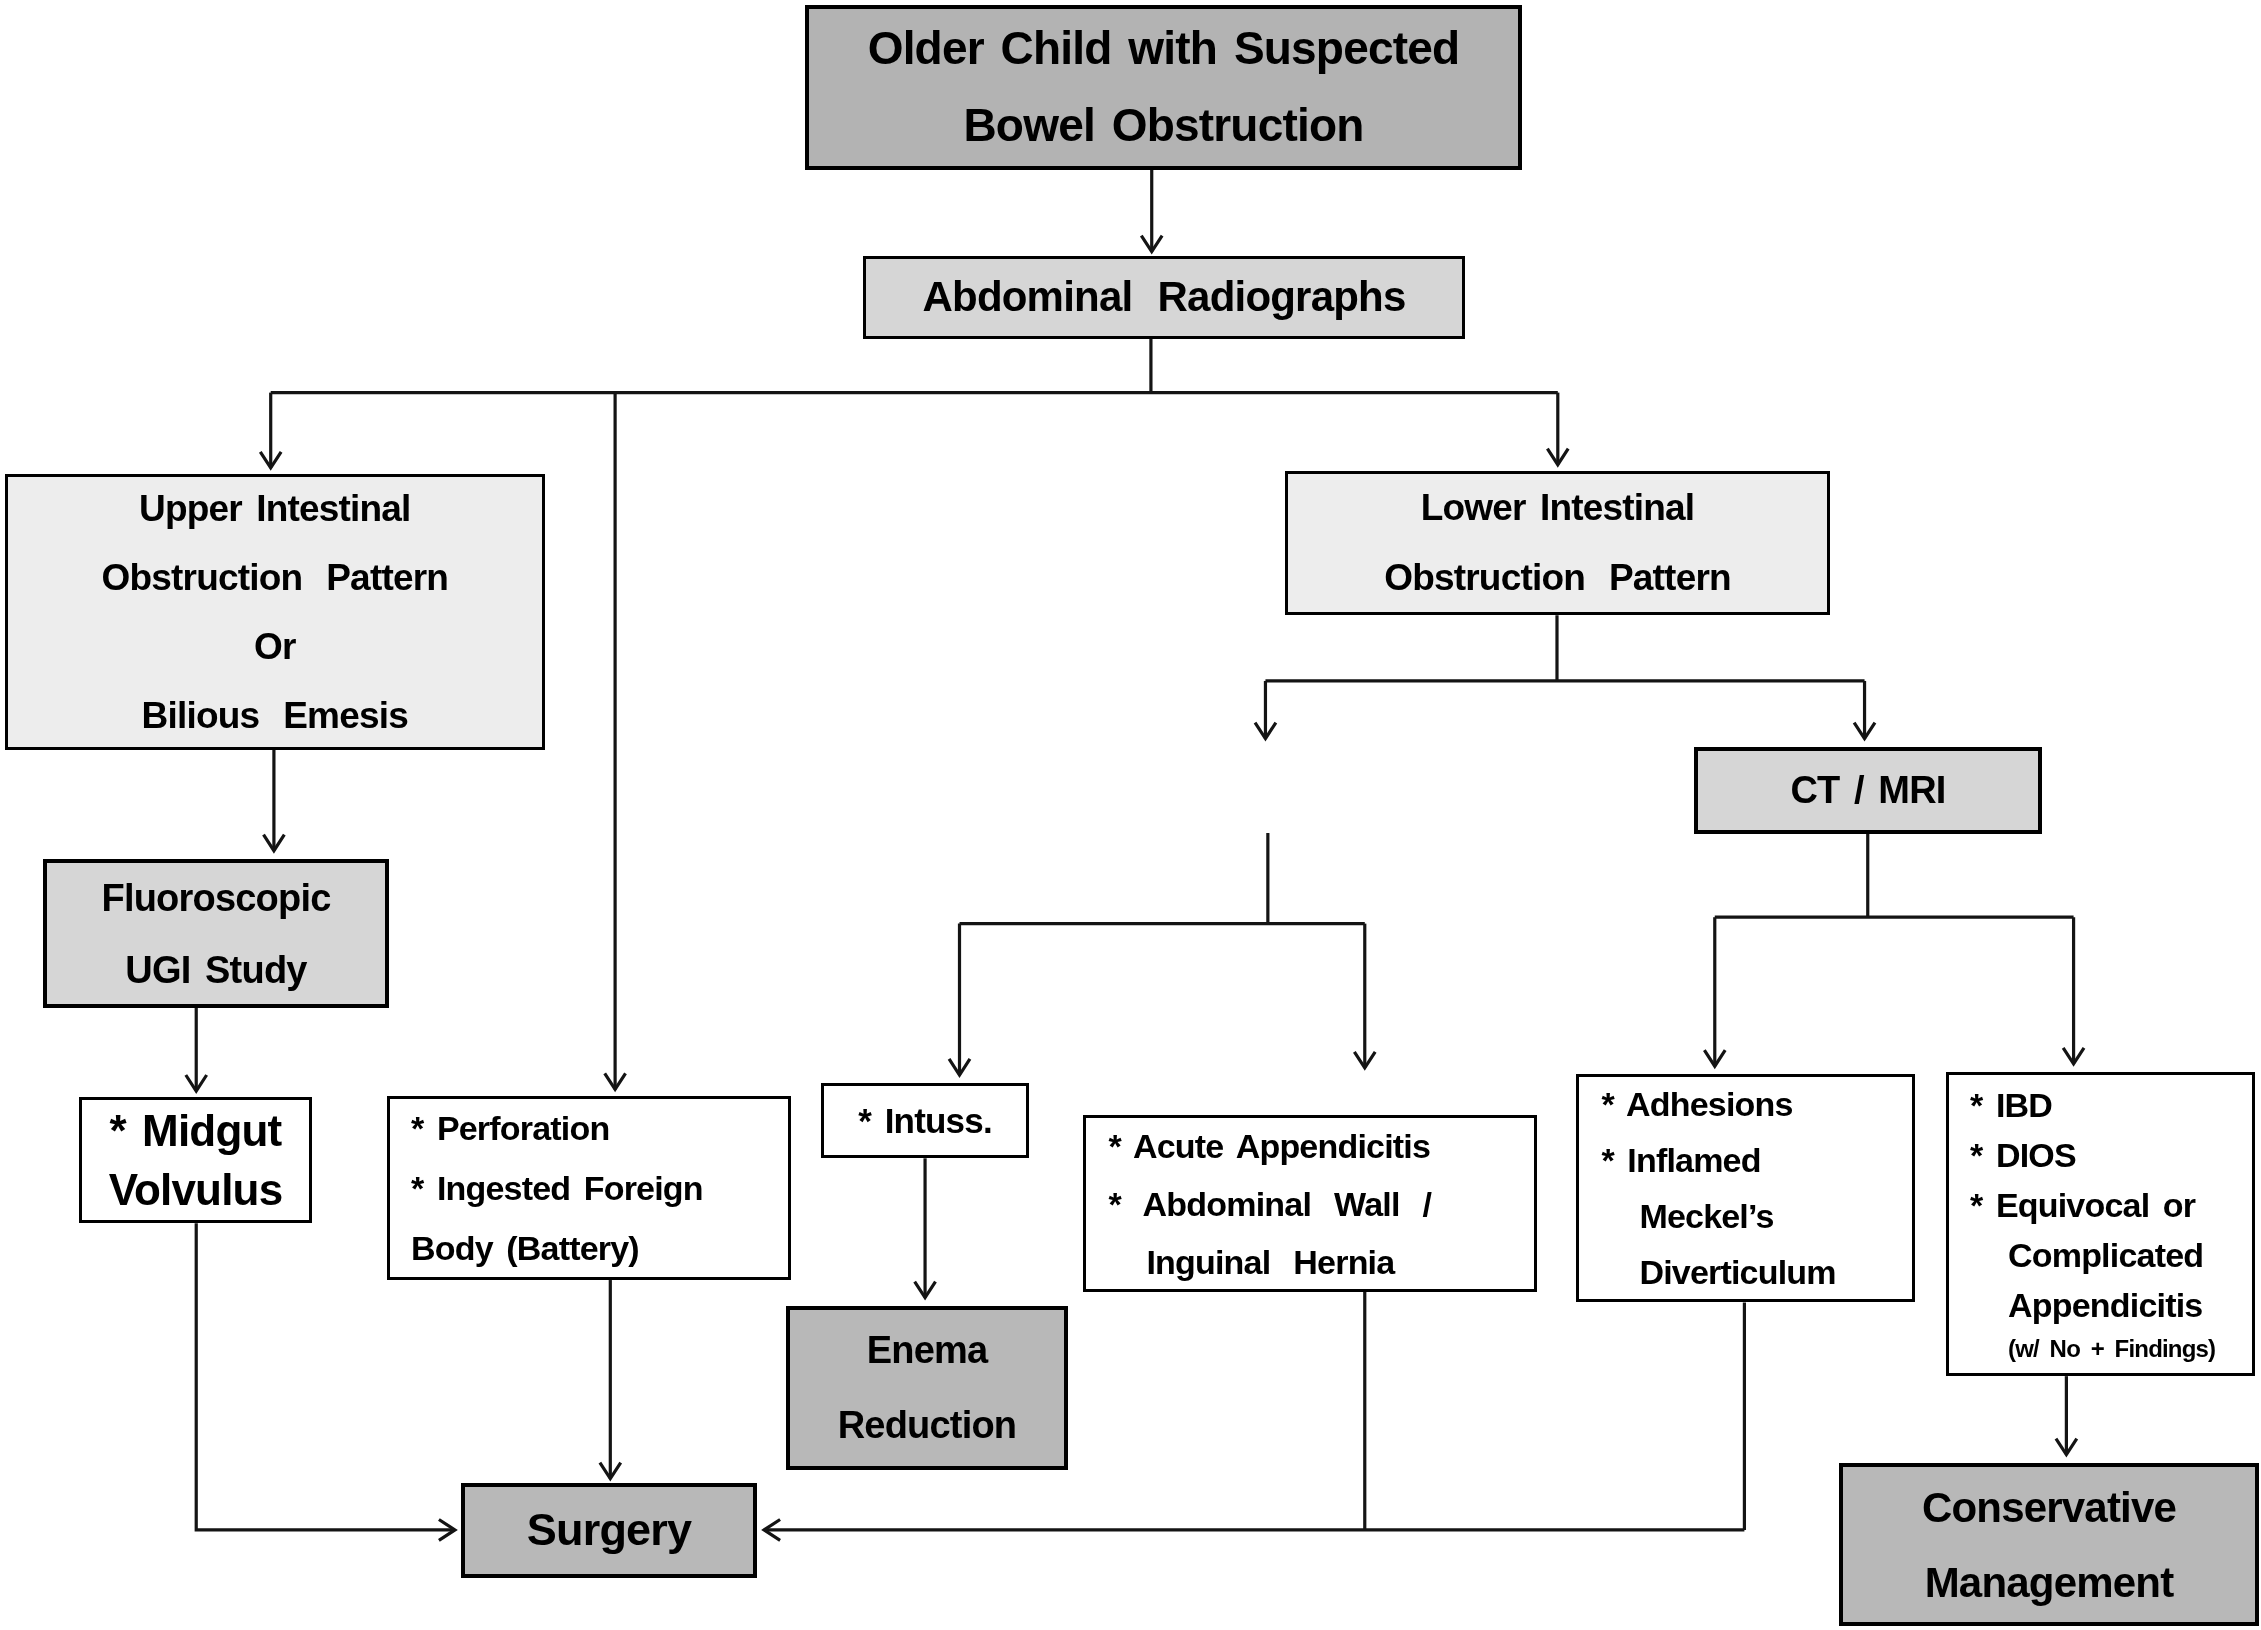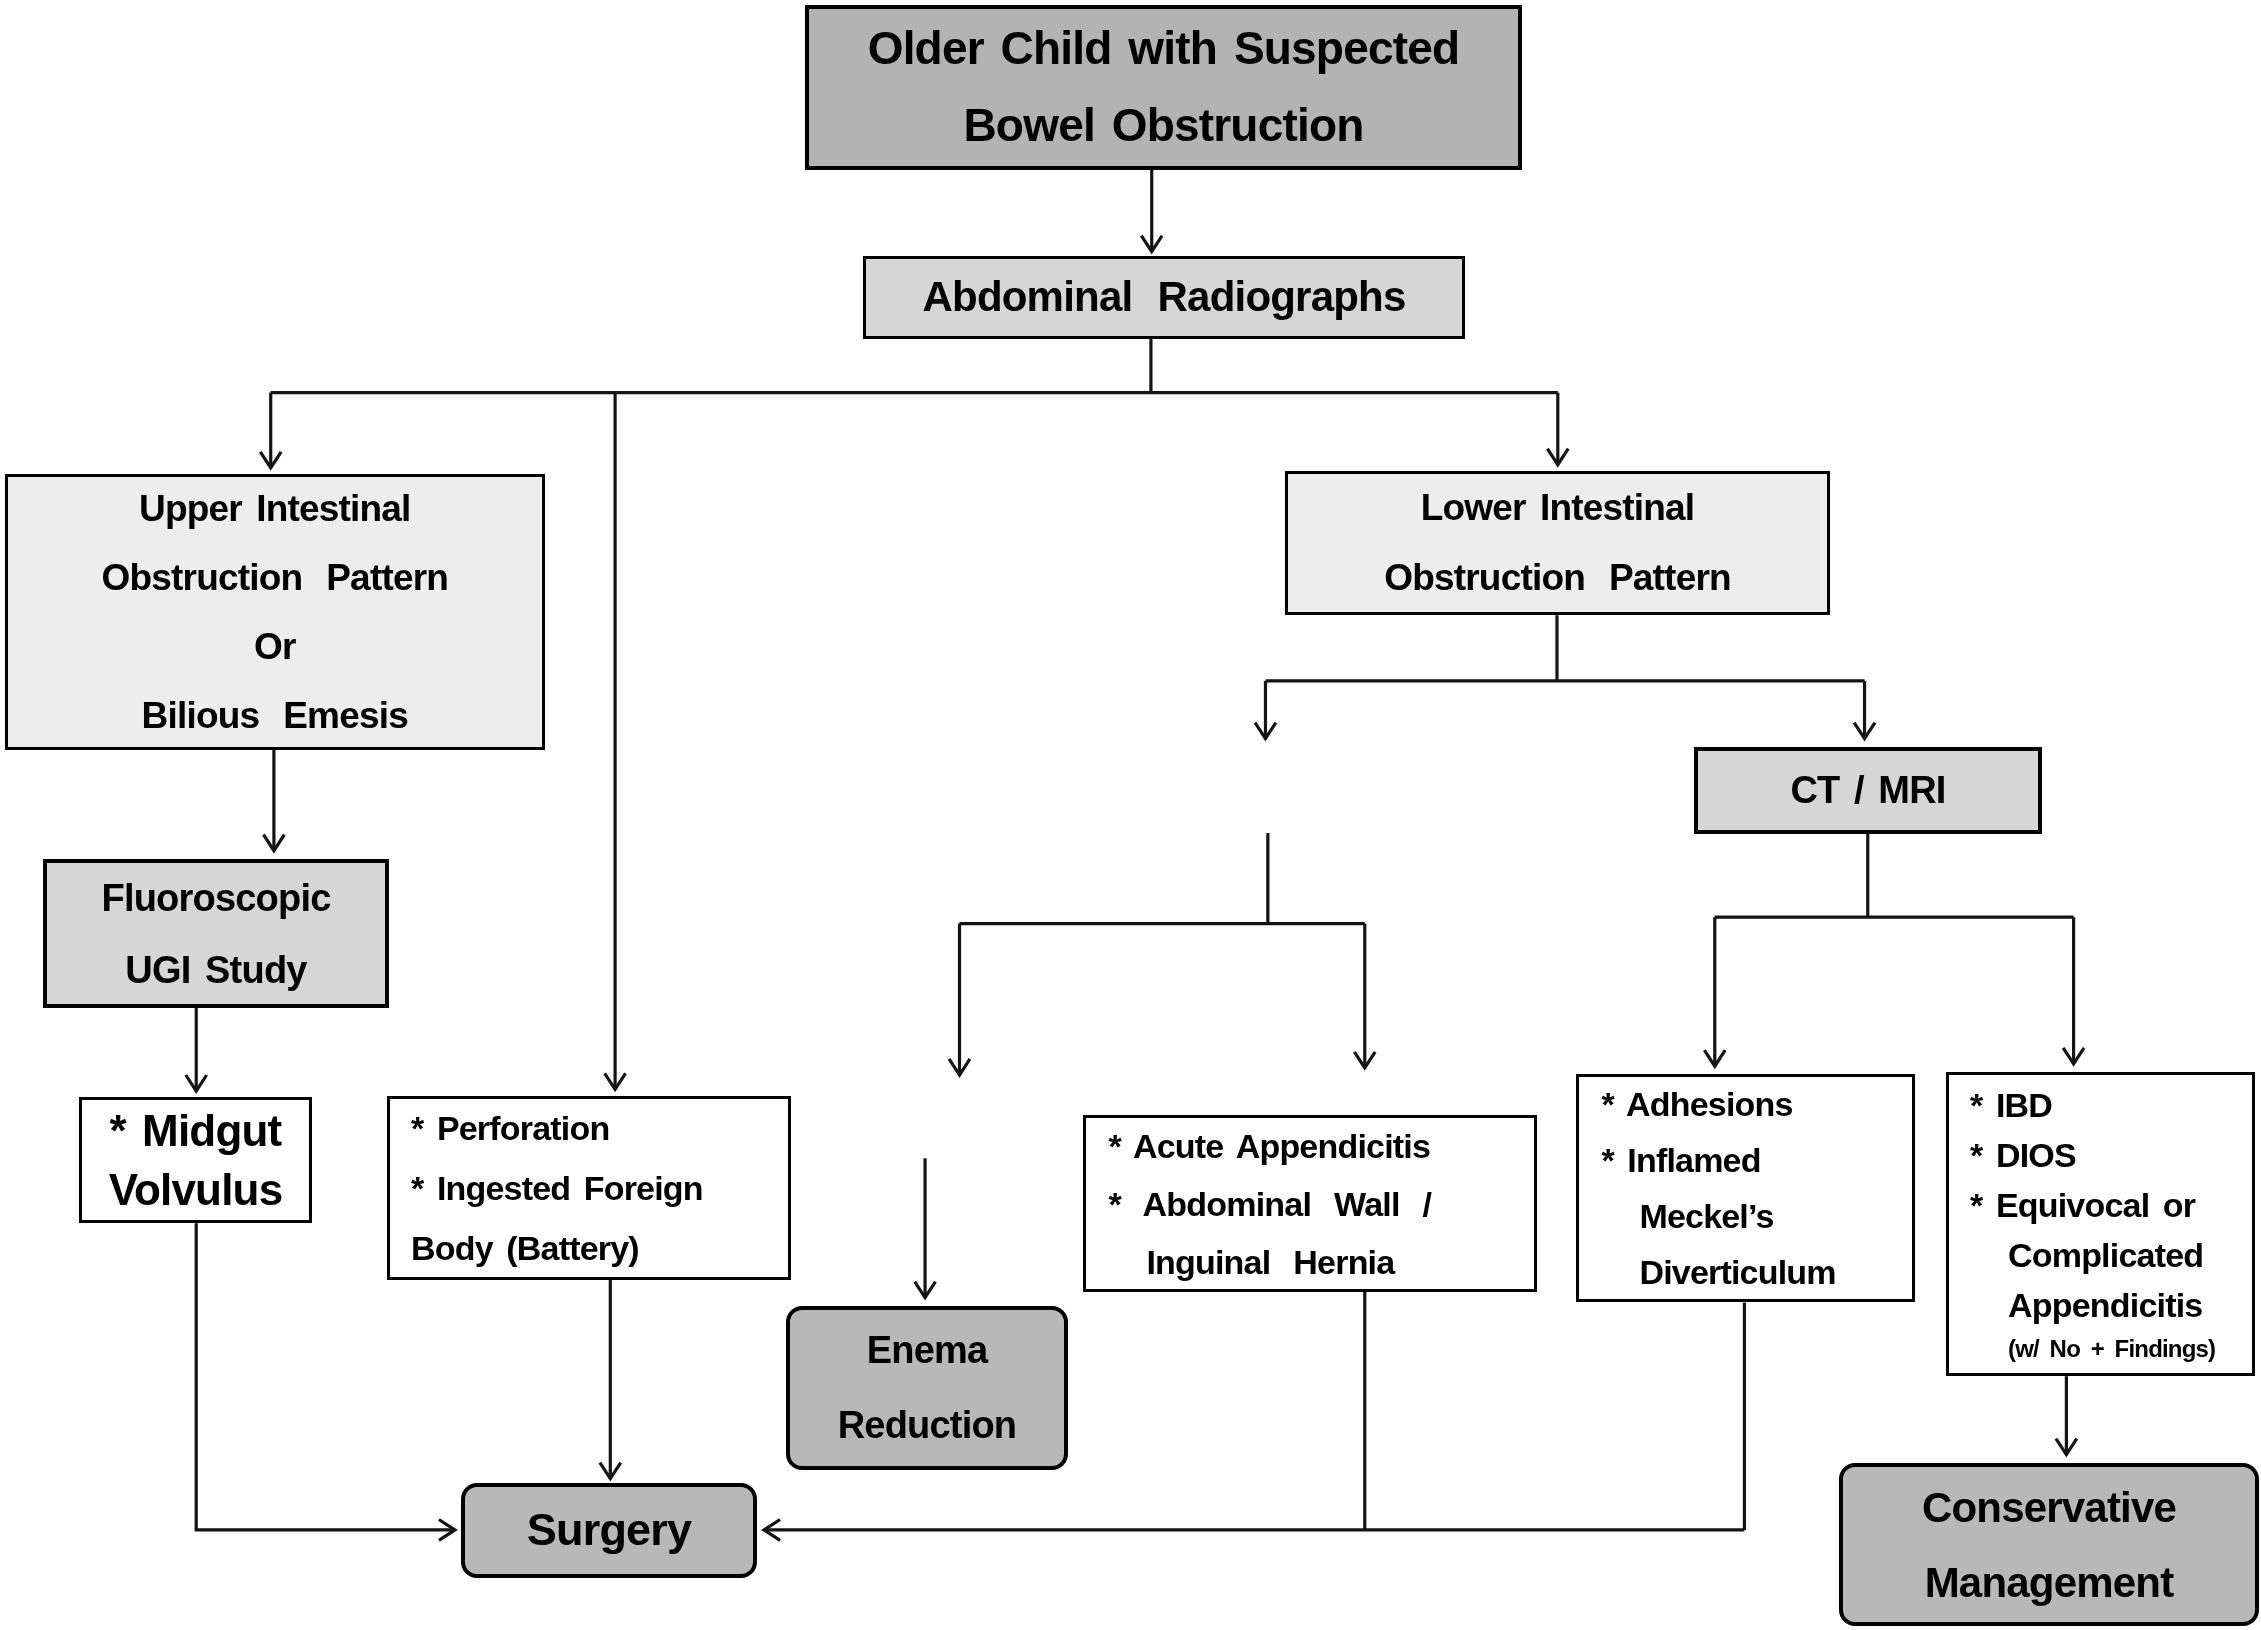--- a/index.html
+++ b/index.html
@@ -22,21 +22,21 @@
   .node .ln{width:100%;}
   .node.left .ln{width:auto;}
   .cont{padding-left:38px;}
   .wsx{word-spacing:14.4px;}
   .small{font-size:24px;line-height:38px;}
 
   .fill-start{background:var(--node_start,#b3b3b3);}
   .fill-step{background:var(--node_step,#d6d6d6);}
   .fill-pattern{background:var(--node_pattern,#ededed);}
   .fill-finding{background:var(--node_finding,#ffffff);}
-  .fill-terminal{background:var(--node_terminal,#b8b8b8);border-radius:16px;}
+  .fill-terminal{background:var(--node_terminal,#b8b8b8);}
 
   
   #n-start{left:805px;top:4.8px;width:717px;height:165px;border:4.8px solid var(--border,#000);font-size:46px;line-height:77px;}
   #n-radiographs{left:863px;top:256px;width:602px;height:83px;border:3.2px solid var(--border,#000);font-size:42px;}
   #n-upper{left:4.8px;top:474px;width:540px;height:276px;border:3.2px solid var(--border,#000);font-size:37px;line-height:69px;}
   #n-lower{left:1285px;top:471px;width:545px;height:144px;border:3.2px solid var(--border,#000);font-size:37px;line-height:70px;}
   #n-fluoro{left:43px;top:859px;width:346px;height:149px;border:4px solid var(--border,#000);font-size:38px;line-height:72px;}
   #n-ultrasound{left:1093px;top:747px;width:352px;height:87px;border:4px solid var(--border,#000);font-size:38px;}
   #n-ctmri{left:1694px;top:747px;width:348px;height:87px;border:4px solid var(--border,#000);font-size:38px;}
   #n-midgut{left:79px;top:1097px;width:233px;height:126px;border:3.2px solid var(--border,#000);font-size:44px;line-height:59px;}
@@ -121,20 +121,23 @@
     <div class="ln">* Midgut</div>
     <div class="ln">Volvulus</div>
   </div>
 
   <div id="n-perforation" class="node fill-finding left">
     <div class="ln">* Perforation</div>
     <div class="ln">* Ingested Foreign</div>
     <div class="ln">Body (Battery)</div>
   </div>
 
+  <div id="n-intuss" class="node fill-finding">
+    <div class="ln">* Intuss.</div>
+  </div>
 
   <div id="n-acute" class="node fill-finding left">
     <div class="ln">* Acute Appendicitis</div>
     <div class="ln wsx">* Abdominal Wall /</div>
     <div class="ln cont wsx">Inguinal Hernia</div>
   </div>
 
   <div id="n-adhesions" class="node fill-finding left">
     <div class="ln">* Adhesions</div>
     <div class="ln">* Inflamed</div>

